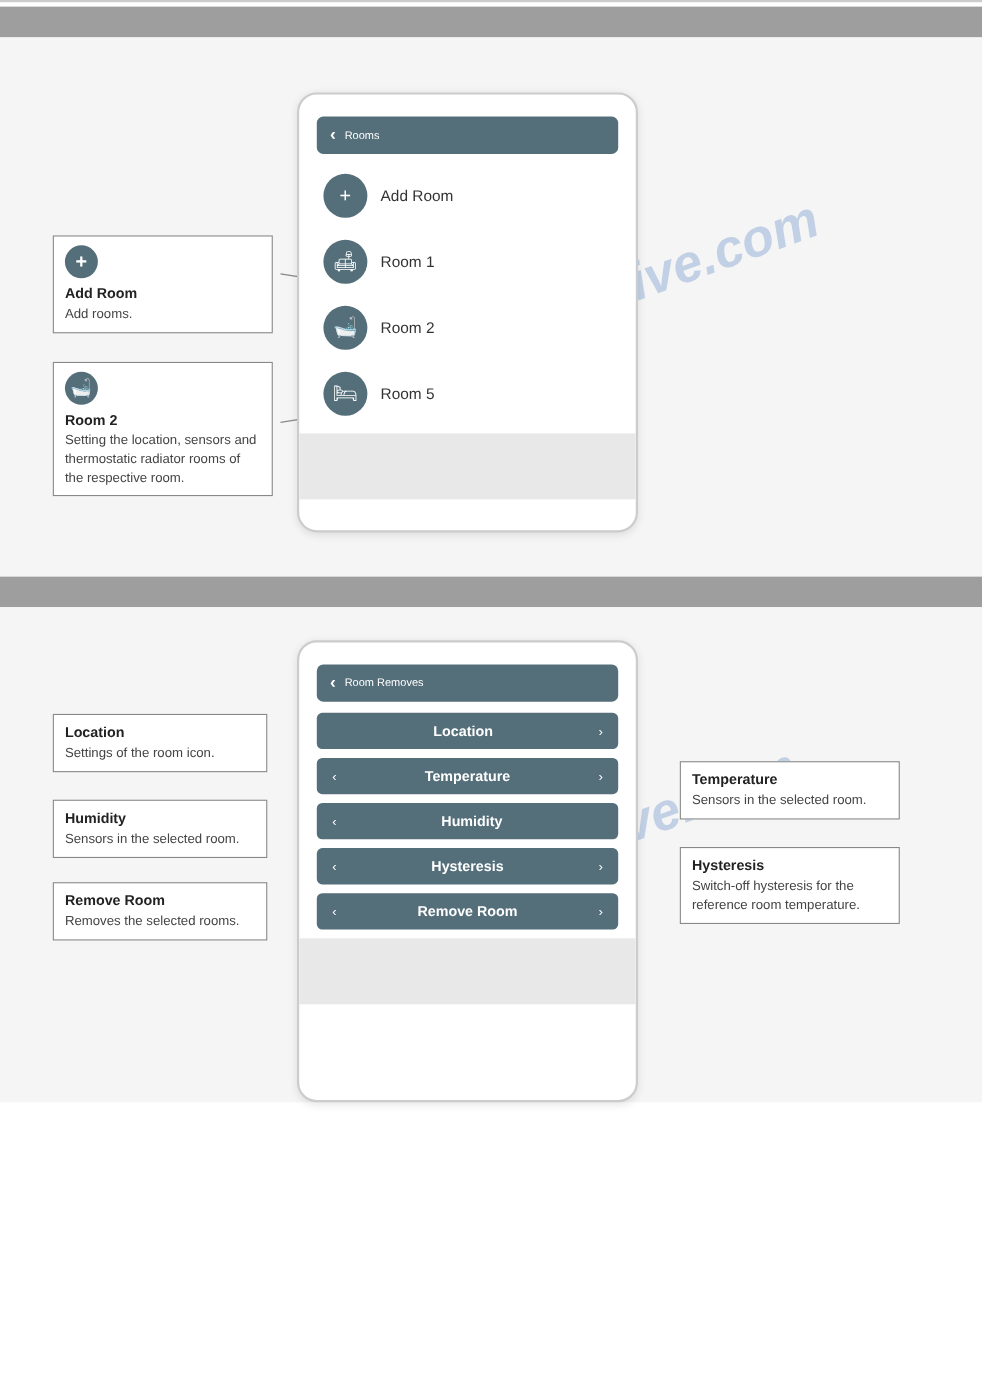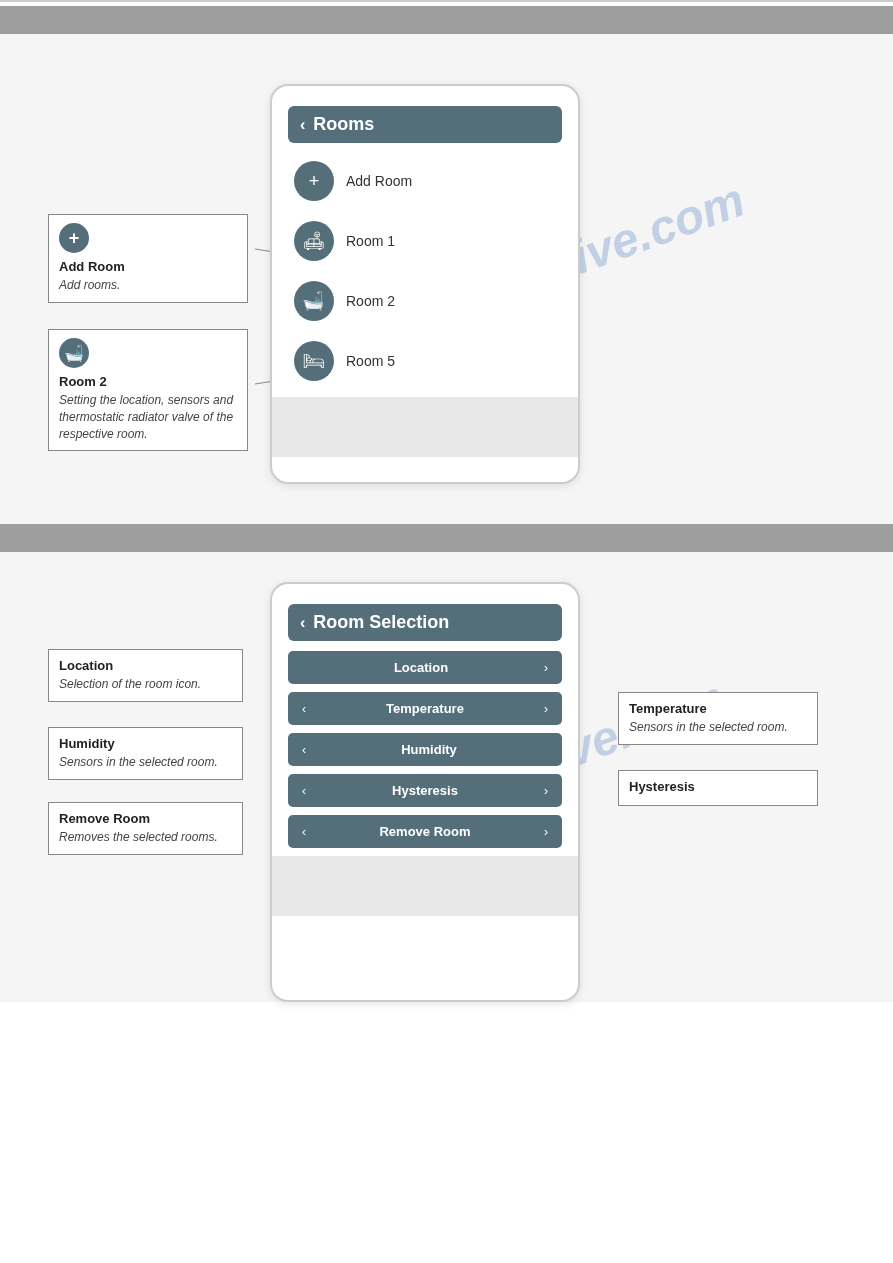--- a/index.html
+++ b/index.html
@@ -66,22 +66,22 @@
 
     .nav-bar .back-arrow {
       color: #ffffff;
       font-size: 16px;
       margin-right: 8px;
       font-weight: bold;
     }
 
     .nav-bar .nav-title {
       color: #ffffff;
-      font-size: 18px;
-      font-weight: 700;
+      font-size: 10px;
+      font-weight: 400;
     }
 
     
     .menu-item {
       display: flex;
       align-items: center;
       padding: 8px 6px;
       margin-bottom: 4px;
       cursor: pointer;
     }
@@ -121,21 +121,20 @@
       font-size: 13px;
       font-weight: bold;
       color: #222222;
       margin-bottom: 3px;
     }
 
     .annotation-desc {
       font-size: 12px;
       color: #444444;
       line-height: 1.4;
-      font-style: italic;
     }
 
     
     .connector-svg {
       position: absolute;
       top: 0;
       left: 0;
       width: 100%;
       height: 100%;
       pointer-events: none;
@@ -228,21 +227,21 @@
     <div class="annotation-desc">Add rooms.</div>
   </div>
 
   <div class="annotation-box" style="left: 48px; top: 295px; width: 200px;">
     <div style="display:flex; align-items:center; margin-bottom:6px;">
       <div style="width:30px;height:30px;border-radius:50%;background:#546e7a;display:flex;align-items:center;justify-content:center;margin-right:8px;">
         <span style="color:#fff;font-size:16px;">🛁</span>
       </div>
     </div>
     <div class="annotation-title">Room 2</div>
-    <div class="annotation-desc">Setting the location, sensors and thermostatic radiator valve of the respective room.</div>
+    <div class="annotation-desc">Setting the location, sensors and thermostatic radiator rooms of the respective room.</div>
   </div>
 
   <div class="phone-mockup">
     <div class="phone-inner">
 
       <div class="nav-bar">
         <span class="back-arrow">‹</span>
         <span class="nav-title">Rooms</span>
       </div>
 
@@ -294,48 +293,49 @@
 
     <line x1="255" y1="812" x2="335" y2="810" stroke="#888" stroke-width="1"></line>
 
     <line x1="545" y1="697" x2="620" y2="699" stroke="#888" stroke-width="1"></line>
 
     <line x1="545" y1="775" x2="620" y2="775" stroke="#888" stroke-width="1"></line>
   </svg>
 
   <div class="annotation-box" style="left: 48px; top: 97px; width: 195px;">
     <div class="annotation-title">Location</div>
-    <div class="annotation-desc">Selection of the room icon.</div>
+    <div class="annotation-desc">Settings of the room icon.</div>
   </div>
 
   <div class="annotation-box" style="left: 48px; top: 175px; width: 195px;">
     <div class="annotation-title">Humidity</div>
     <div class="annotation-desc">Sensors in the selected room.</div>
   </div>
 
   <div class="annotation-box" style="left: 48px; top: 250px; width: 195px;">
     <div class="annotation-title">Remove Room</div>
     <div class="annotation-desc">Removes the selected rooms.</div>
   </div>
 
   <div class="annotation-box" style="left: 618px; top: 140px; width: 200px;">
     <div class="annotation-title">Temperature</div>
     <div class="annotation-desc">Sensors in the selected room.</div>
   </div>
 
   <div class="annotation-box" style="left: 618px; top: 218px; width: 200px;">
     <div class="annotation-title">Hysteresis</div>
+    <div class="annotation-desc">Switch-off hysteresis for the reference room temperature.</div>
   </div>
 
   <div class="phone-mockup" style="left: 270px; top: 30px; height: 420px;">
     <div class="phone-inner">
 
       <div class="nav-bar">
         <span class="back-arrow">‹</span>
-        <span class="nav-title">Room Selection</span>
+        <span class="nav-title">Room Removes</span>
       </div>
 
       <div class="settings-btn">
         <span class="btn-label">Location</span>
         <span class="btn-arrow">›</span>
       </div>
 
       <div class="settings-btn">
         <span class="btn-arrow-left">‹</span>
         <span class="btn-label">Temperature</span>

